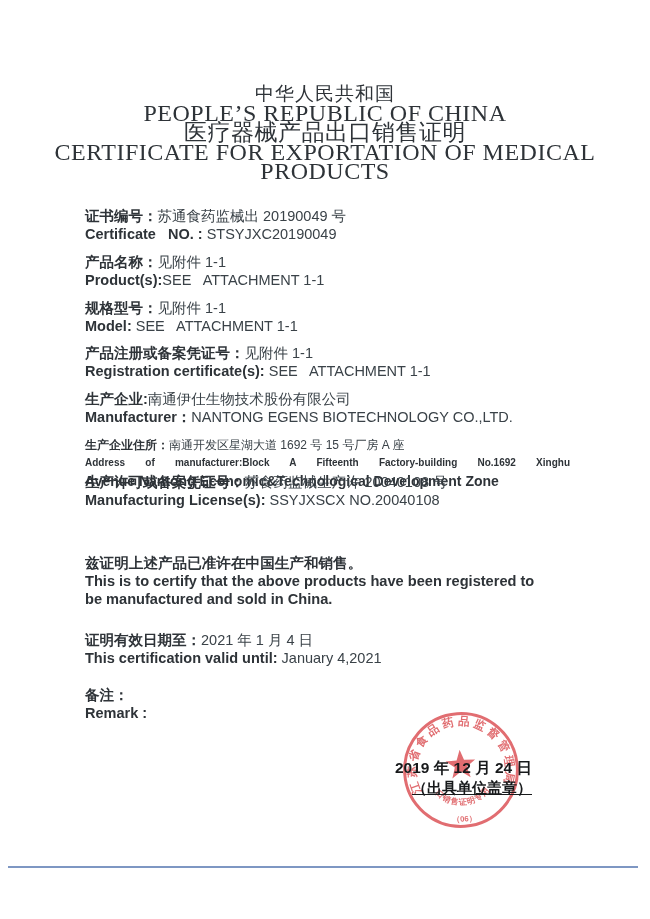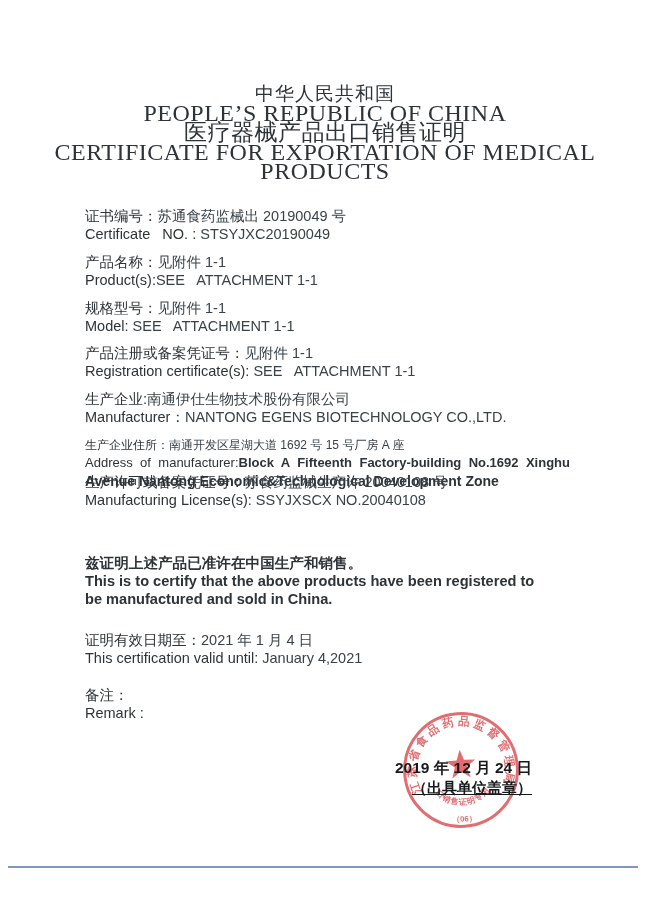--- a/index.html
+++ b/index.html
@@ -29,24 +29,24 @@
   .h-zh1{font-size:19px;letter-spacing:1px;}
   .h-en{font-size:24px;letter-spacing:0.5px;}
   .h-zh2{font-size:23px;letter-spacing:0.5px;}
   
   .block{
     position:absolute;left:85px;right:80px;
     font-size:14.5px;line-height:18.2px;
     color:var(--ink);
   }
   .line{white-space:pre-wrap;}
-  .lbl{font-weight:400;color:var(--ink-dark);}
+  .lbl{font-weight:700;color:var(--ink-dark);}
   .val{font-weight:400;}
   .bold-val{font-weight:700;color:var(--ink-dark);}
-  .justify-line{text-align:justify;text-align-last:justify;font-size:13px;}
+  .justify-line{text-align:justify;text-align-last:justify;font-size:10px;}
   .addr-wrap{font-size:14px;}
   .statement .line{font-weight:700;color:var(--ink-dark);font-size:14.6px;}
   
   .stamp{
     position:absolute;left:401px;top:710px;
     width:120px;height:120px;
     opacity:0.88;
     transform:rotate(-4deg);
   }
   .stamp svg{width:100%;height:100%;}

